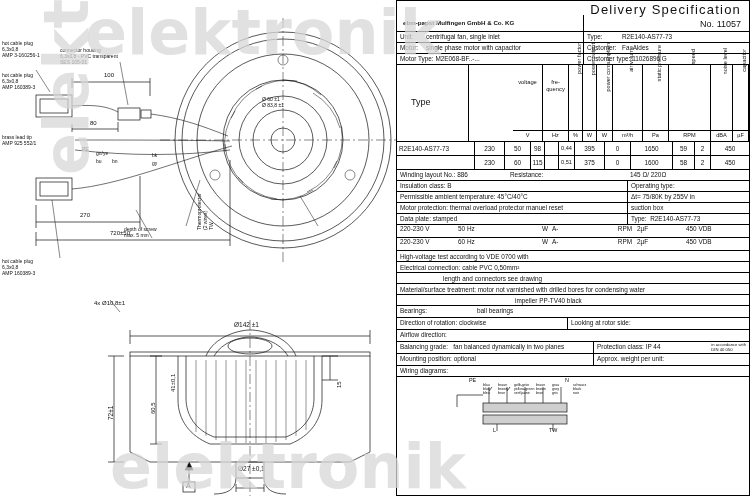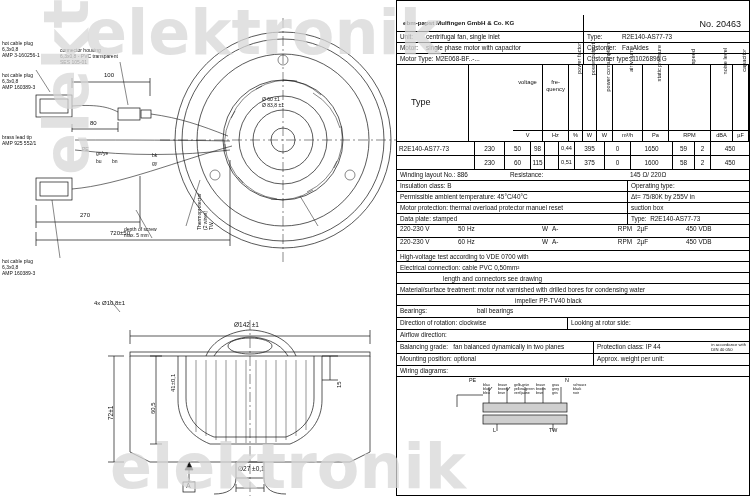--- a/index.html
+++ b/index.html
@@ -301,21 +301,22 @@
     <div class="dtext r90" style="left:336px;top:388px;font-size:6px;">15</div>
     <div class="dtext" style="left:94px;top:300px;font-size:6px;">4x Ø10,8±1</div>
     <div class="dtext r90" style="left:170px;top:392px;font-size:6px;">41±0,1</div>
     <div class="dtext" style="left:186px;top:483px;font-size:7px;">A</div>
   </div>
 
   <div class="table">
 
     <div class="hdr">
       <div class="brandsub">ebm-papst Mulfingen GmbH &amp; Co. KG</div>
-      <div class="ds-no"><span>No.</span> <span>20463</span></div>
+      <div class="ds-title">Delivery Specification</div>
+      <div class="ds-no"><span>No.</span> <span>11057</span></div>
       <div class="vsep"></div>
     </div>
 
     <div class="t-row r2">
       <div class="t-cell c1">Unit:</div>
       <div class="t-cell c2">centrifugal fan, single inlet</div>
       <div class="t-cell c3 bl">Type:</div>
       <div class="t-cell c4">R2E140-AS77-73</div>
     </div>
 

